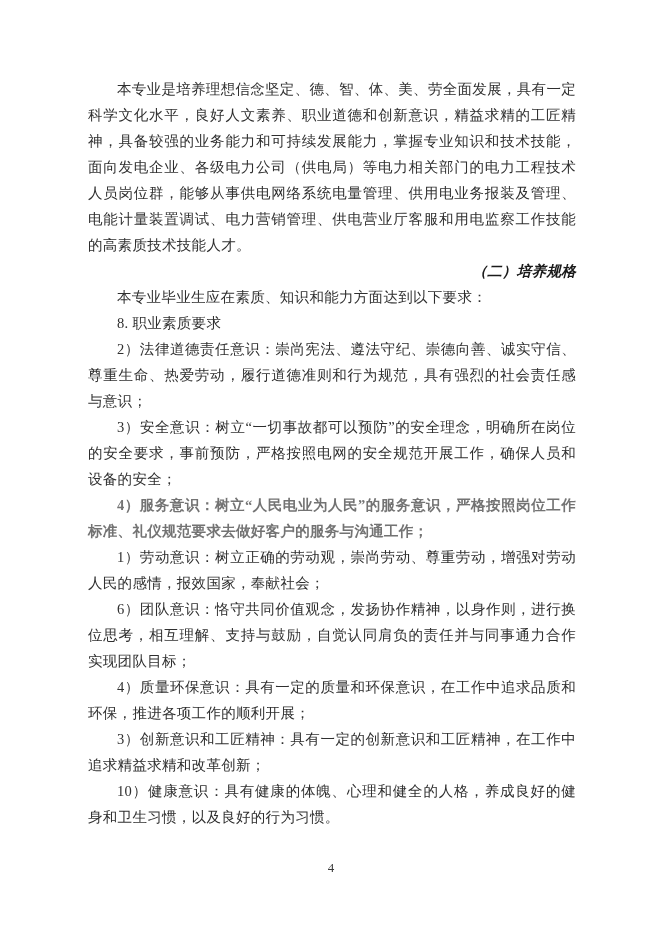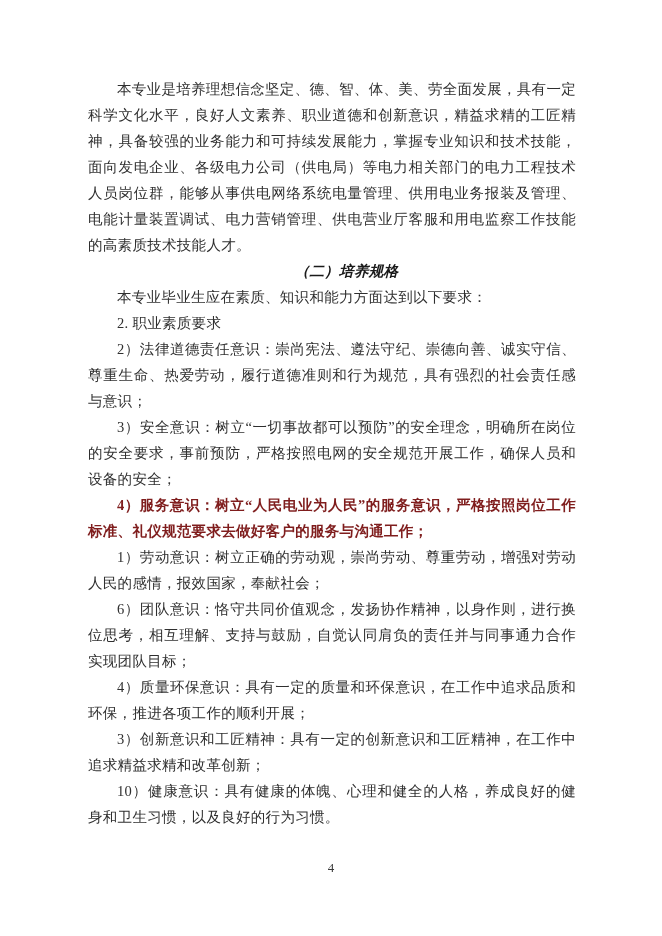--- a/index.html
+++ b/index.html
@@ -28,44 +28,44 @@
     line-height: 26px;
     text-align: justify;
     text-indent: 2em;
     letter-spacing: 0.3px;
     word-break: break-all;
   }
   .para.heading {
     font-weight: bold;
     font-style: italic;
     color: #1a1a1a;
-    text-align: center;
+    text-align: right;
   }
   .para.bold {
     font-weight: bold;
-    color: #7f1d1d;
+    color: #737373;
   }
   .page-number {
     position: absolute;
     left: 0;
     right: 0;
     top: 860px;
     text-align: center;
     font-size: 13px;
     color: #3a3a3a;
   }
 </style>
 </head>
 <body>
 
 <div class="page">
   <p class="para">本专业是培养理想信念坚定、德、智、体、美、劳全面发展，具有一定科学文化水平，良好人文素养、职业道德和创新意识，精益求精的工匠精神，具备较强的业务能力和可持续发展能力，掌握专业知识和技术技能，面向发电企业、各级电力公司（供电局）等电力相关部门的电力工程技术人员岗位群，能够从事供电网络系统电量管理、供用电业务报装及管理、电能计量装置调试、电力营销管理、供电营业厅客服和用电监察工作技能的高素质技术技能人才。</p>
   <p class="para heading">（二）培养规格</p>
   <p class="para">本专业毕业生应在素质、知识和能力方面达到以下要求：</p>
-  <p class="para">2. 职业素质要求</p>
+  <p class="para">8. 职业素质要求</p>
   <p class="para">2）法律道德责任意识：崇尚宪法、遵法守纪、崇德向善、诚实守信、尊重生命、热爱劳动，履行道德准则和行为规范，具有强烈的社会责任感与意识；</p>
   <p class="para">3）安全意识：树立“一切事故都可以预防”的安全理念，明确所在岗位的安全要求，事前预防，严格按照电网的安全规范开展工作，确保人员和设备的安全；</p>
   <p class="para bold">4）服务意识：树立“人民电业为人民”的服务意识，严格按照岗位工作标准、礼仪规范要求去做好客户的服务与沟通工作；</p>
   <p class="para">1）劳动意识：树立正确的劳动观，崇尚劳动、尊重劳动，增强对劳动人民的感情，报效国家，奉献社会；</p>
   <p class="para">6）团队意识：恪守共同价值观念，发扬协作精神，以身作则，进行换位思考，相互理解、支持与鼓励，自觉认同肩负的责任并与同事通力合作实现团队目标；</p>
   <p class="para">4）质量环保意识：具有一定的质量和环保意识，在工作中追求品质和环保，推进各项工作的顺利开展；</p>
   <p class="para">3）创新意识和工匠精神：具有一定的创新意识和工匠精神，在工作中追求精益求精和改革创新；</p>
   <p class="para">10）健康意识：具有健康的体魄、心理和健全的人格，养成良好的健身和卫生习惯，以及良好的行为习惯。</p>
 
   <div class="page-number">4</div>

